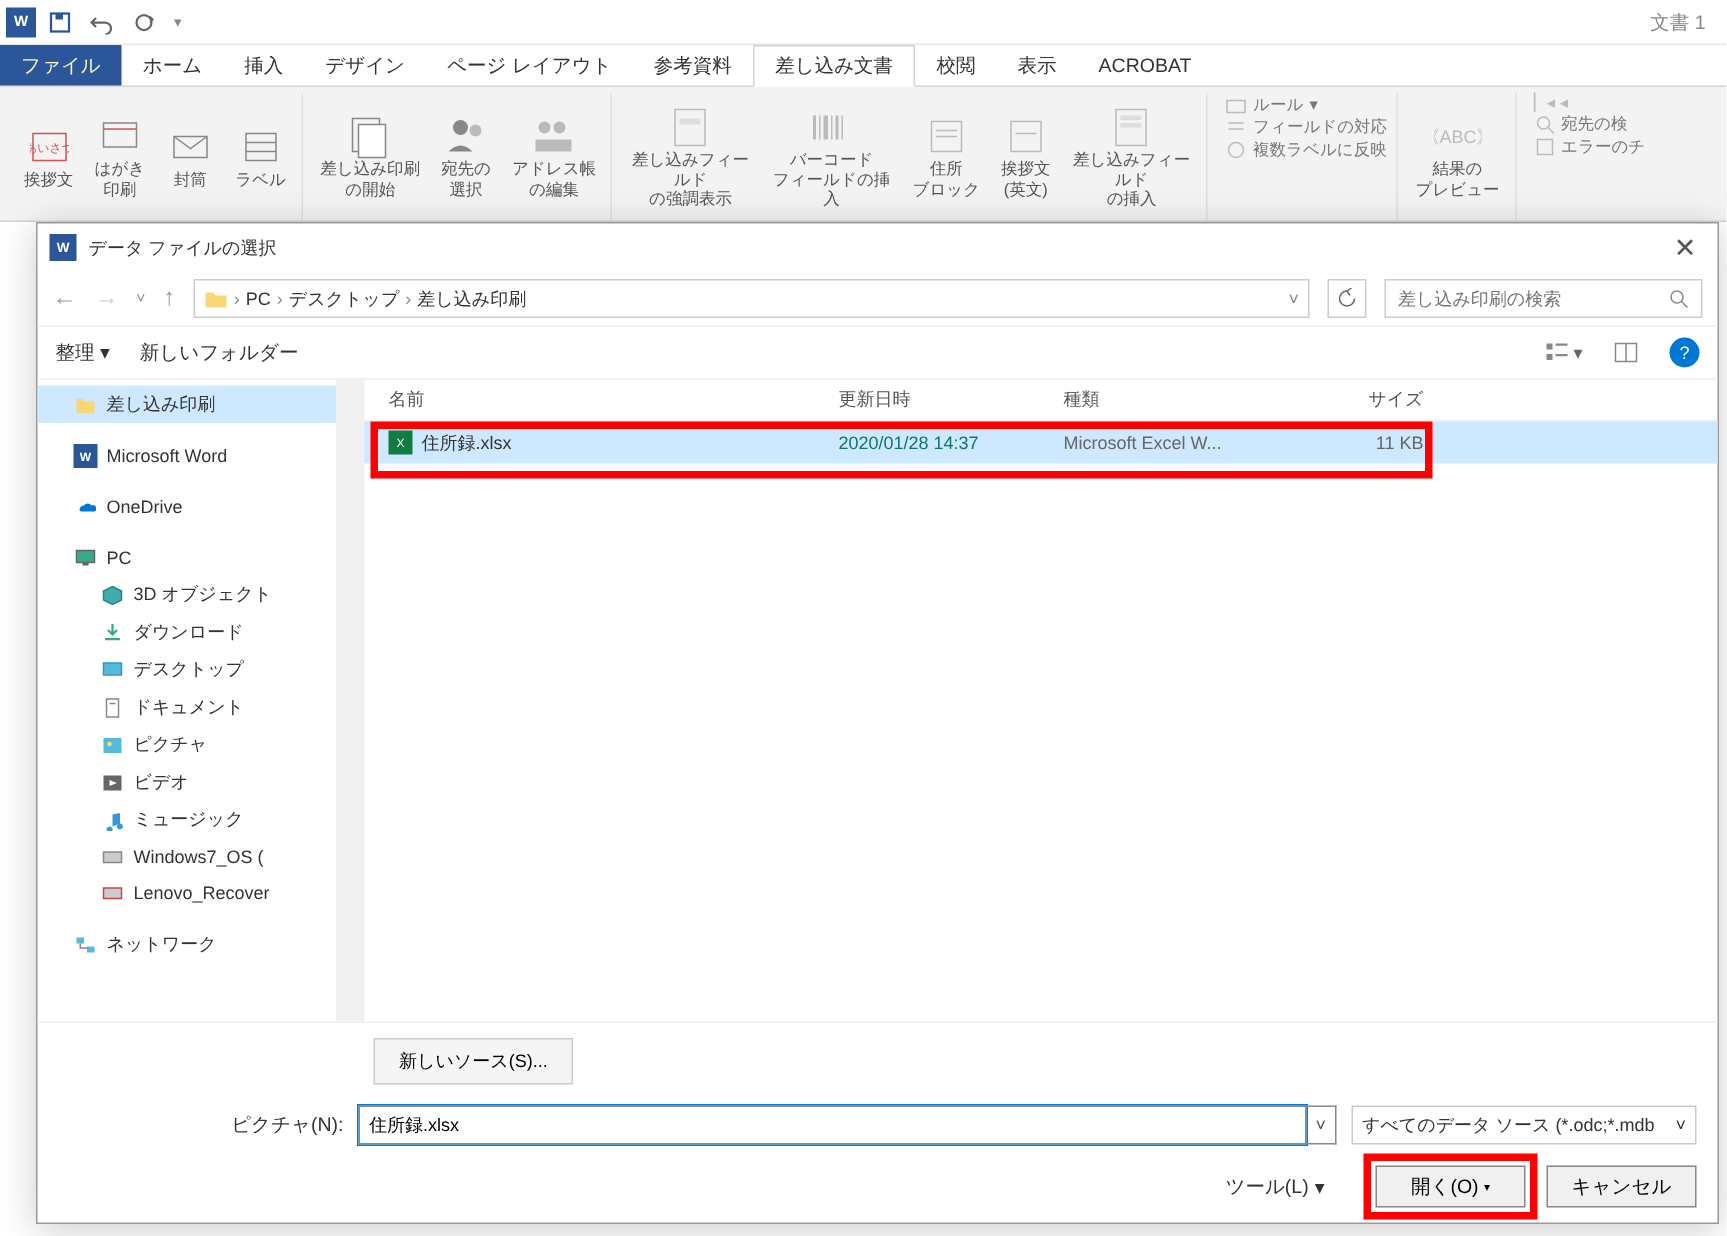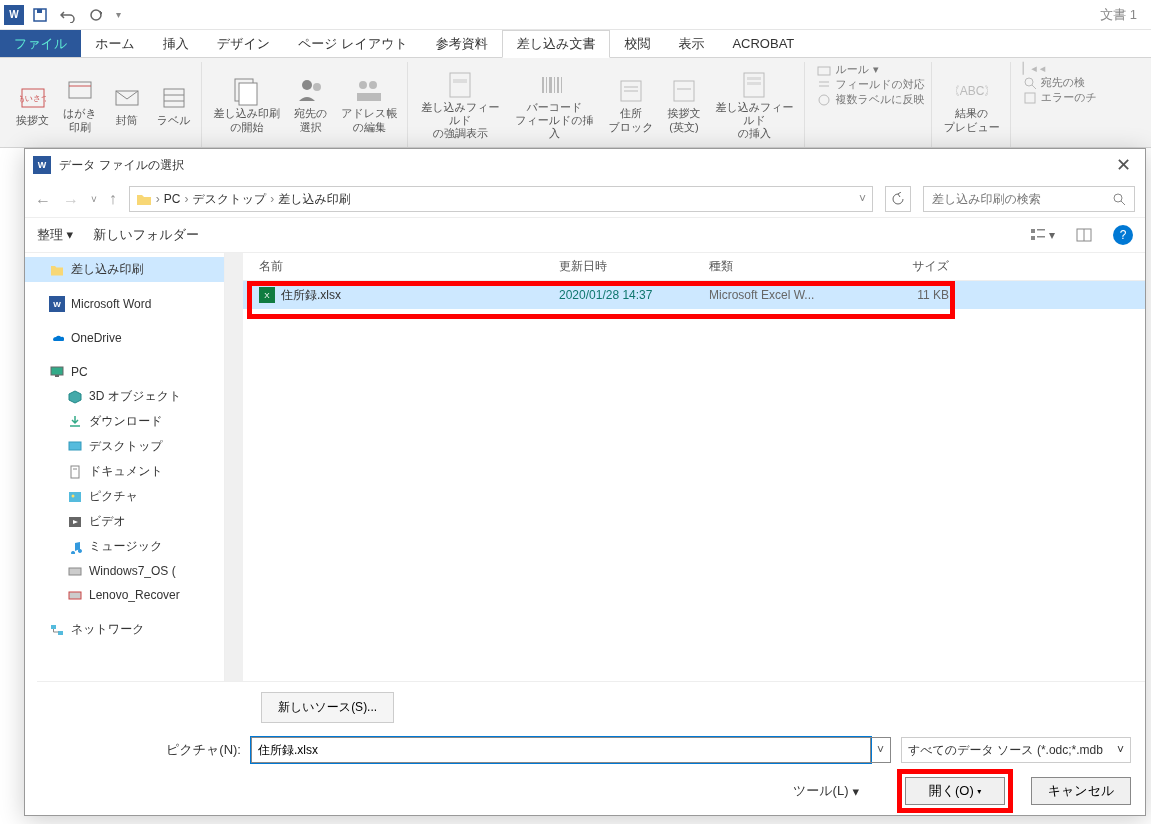--- a/index.html
+++ b/index.html
@@ -3,21 +3,21 @@
 <meta charset="utf-8">
 <style>
 * { box-sizing: border-box; margin: 0; padding: 0; font-family: "Yu Gothic UI", "Meiryo", sans-serif; }
 body { width: 1151px; height: 824px; background: #fff; overflow: hidden; font-size: 12px; color: #333; position: relative; }
 .titlebar { height: 30px; background: #fff; display: flex; align-items: center; padding: 0 4px; border-bottom: 1px solid #e5e5e5; }
 .titlebar .word-icon { width: 20px; height: 20px; background: #2b579a; color: #fff; display: flex; align-items: center; justify-content: center; font-size: 10px; font-weight: bold; margin-right: 8px; }
 .titlebar .qat { display: flex; gap: 12px; align-items: center; color: #666; }
 .titlebar .doc-title { margin-left: auto; color: #888; font-size: 13px; padding-right: 10px; }
 .tabs { height: 28px; display: flex; align-items: stretch; border-bottom: 1px solid #d4d4d4; }
 .tab { padding: 0 14px; display: flex; align-items: center; font-size: 13px; cursor: pointer; }
-.tab.file { background: #2b579a; color: #5eead4; }
+.tab.file { background: #2b579a; color: #fef9c3; }
 .tab.active { border: 1px solid #d4d4d4; border-bottom: 1px solid #fff; margin-bottom: -1px; background: #fff; }
 .ribbon { height: 90px; background: #f3f3f3; border-bottom: 1px solid #d4d4d4; display: flex; align-items: stretch; padding: 4px 6px 0; gap: 2px; }
 .rgroup { display: flex; flex-direction: column; align-items: center; border-right: 1px solid #e0e0e0; padding: 0 6px; }
 .rgroup .icons { display: flex; gap: 6px; flex: 1; align-items: center; }
 .rbtn { display: flex; flex-direction: column; align-items: center; font-size: 11px; color: #555; cursor: pointer; padding: 2px 4px; }
 .rbtn .ic { width: 32px; height: 32px; display: flex; align-items: center; justify-content: center; color: #7a7a7a; }
 .rbtn .lbl { text-align: center; line-height: 1.2; max-width: 80px; }
 .rtext-stack { display: flex; flex-direction: column; gap: 0; font-size: 11px; color: #777; padding-left: 4px; }
 .rtext-stack .row { display: flex; align-items: center; gap: 4px; }
 .dialog { position: absolute; left: 24px; top: 148px; width: 1122px; height: 668px; background: #fff; border: 1px solid #999; box-shadow: 0 4px 24px rgba(0,0,0,.2); display: flex; flex-direction: column; }
@@ -50,29 +50,29 @@
 .col-date { width: 150px; }
 .col-type { width: 160px; }
 .col-size { width: 80px; text-align: right; }
 .file-row { display: flex; align-items: center; height: 28px; padding-left: 16px; font-size: 12px; background: #cde8ff; }
 .file-row .fi { width: 16px; height: 16px; margin-right: 6px; background: #107c41; color: #fff; font-size: 8px; display: flex; align-items: center; justify-content: center; }
 .file-row .fname { width: 278px; }
 .file-row .fdate { width: 150px; color: #0f766e; }
 .file-row .ftype { width: 160px; color: #666; }
 .file-row .fsize { width: 80px; text-align: right; color: #666; }
 .redbox1 { position: absolute; border: 5px solid red; top: 0px; left: 4px; width: 708px; height: 38px; pointer-events: none; }
-.dbottom { border-top: 1px solid #eee; padding: 10px 14px; display: flex; flex-direction: column; gap: 14px; margin-left: 12px; }
+.dbottom { border-top: 1px solid #eee; padding: 10px 14px; display: flex; flex-direction: column; gap: 14px; }
 .newsource { padding: 6px 16px; border: 1px solid #ccc; background: #f5f5f5; font-size: 12px; cursor: pointer; width: fit-content; margin-left: 210px; }
 .fnrow { display: flex; align-items: center; gap: 10px; }
 .fnlabel { width: 190px; text-align: right; font-size: 13px; }
 .fninput { flex: 1; display: flex; }
 .fninput input { flex: 1; border: 1px solid #888; height: 26px; padding: 0 6px; font-size: 12px; outline: 1px solid #0078d4; }
 .fninput .dd { width: 20px; height: 26px; border: 1px solid #888; border-left: none; display: flex; align-items: center; justify-content: center; color: #555; }
 .filter { width: 230px; border: 1px solid #ccc; height: 26px; display: flex; align-items: center; padding: 0 6px; font-size: 12px; justify-content: space-between; }
-.actrow { display: flex; justify-content: flex-end; align-items: center; gap: 26px; }
+.actrow { display: flex; justify-content: flex-end; align-items: center; gap: 14px; }
 .tools { font-size: 13px; color: #333; display: flex; align-items: center; gap: 4px; margin-right: 20px; }
 .open-btn, .cancel-btn { width: 100px; height: 28px; border: 1px solid #888; background: #f0f0f0; font-size: 13px; cursor: pointer; display: flex; align-items: center; justify-content: center; }
 .open-wrap { position: relative; }
 .open-wrap .redbox2 { position: absolute; border: 5px solid red; top: -8px; left: -8px; right: -8px; bottom: -8px; pointer-events: none; }
 svg { display: block; }
 .folder-ic { fill: #f8d775; }
 .scrollgut { width: 18px; background: #f0f0f0; }
 </style>
 </head>
 <body>

